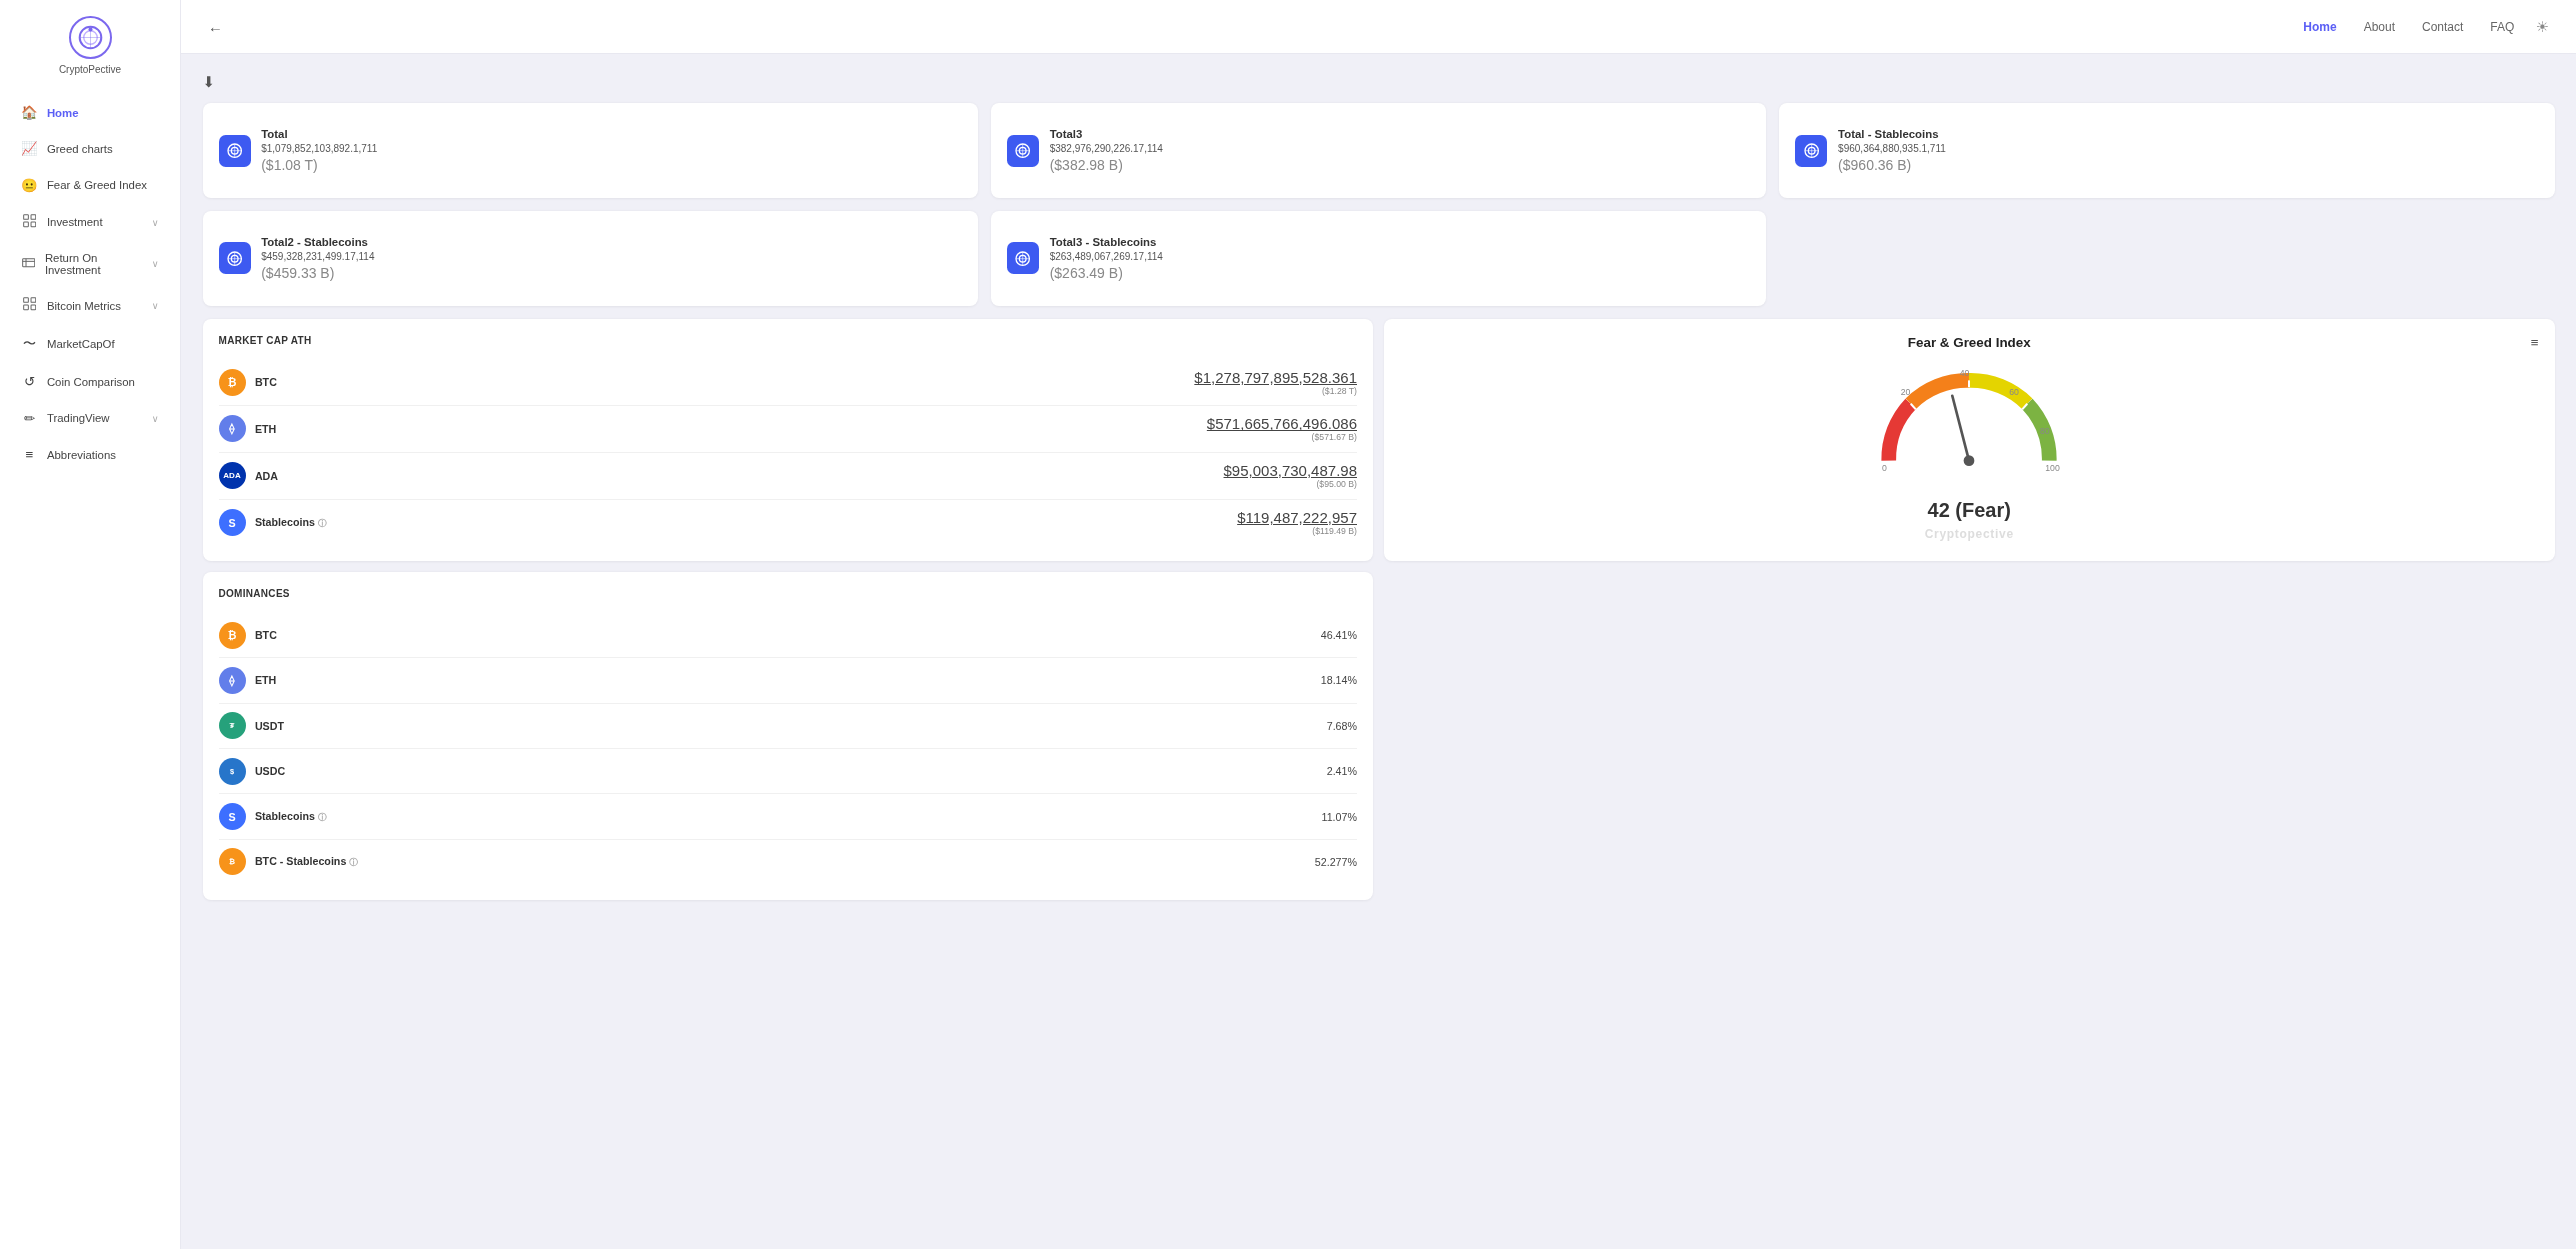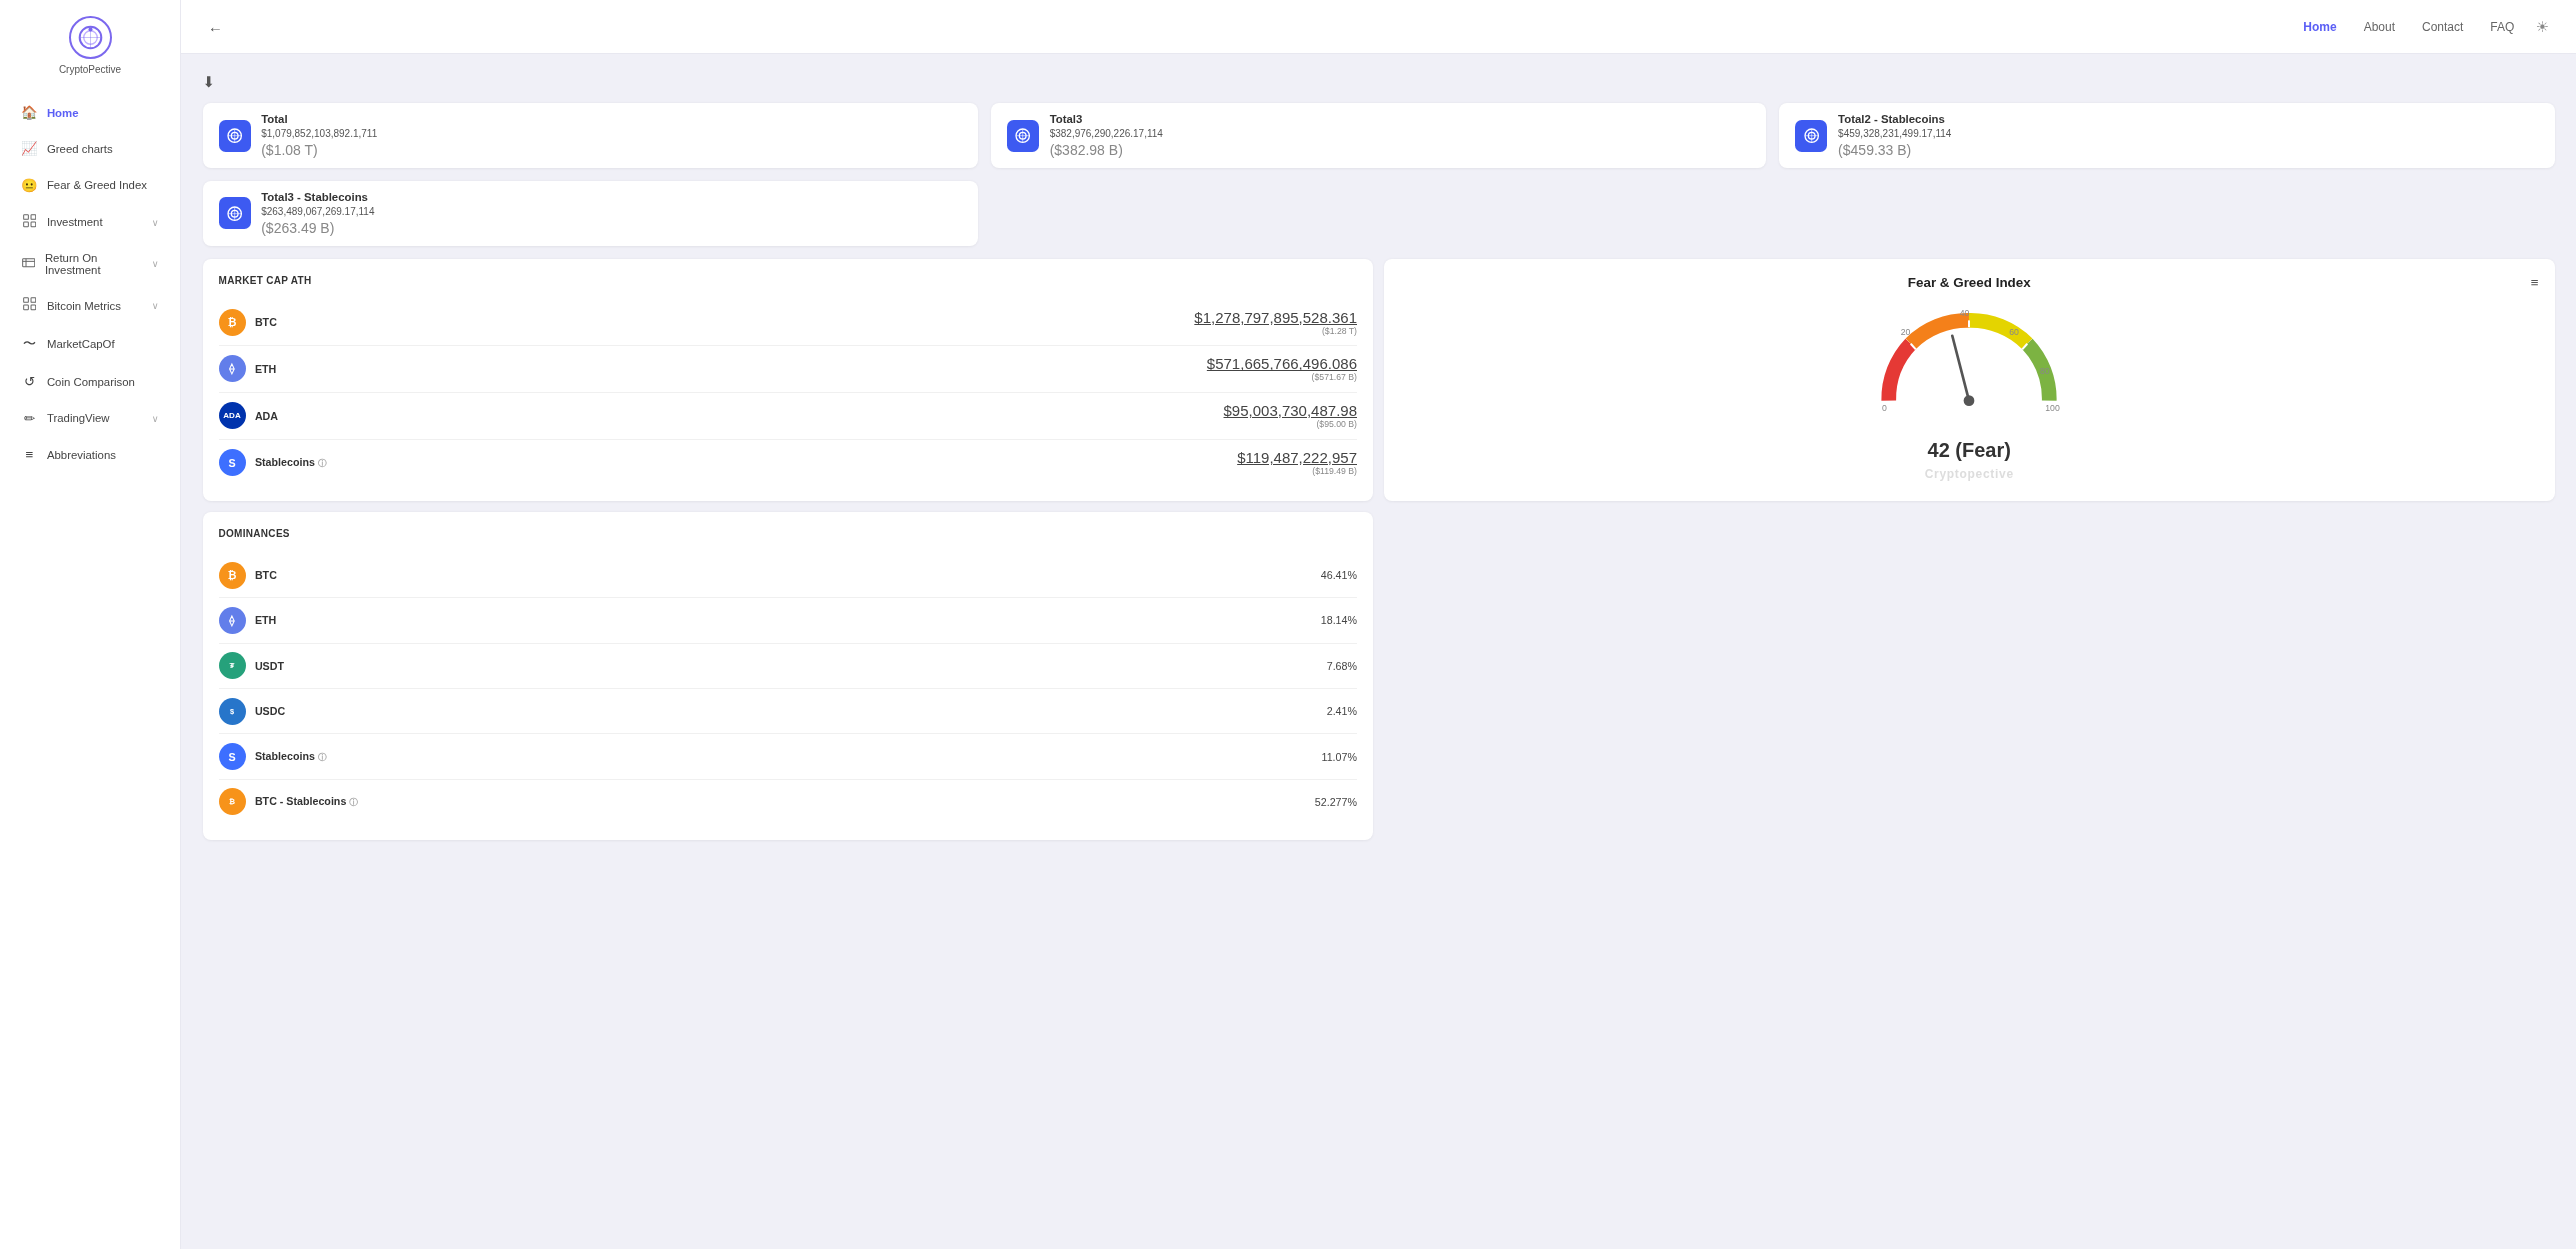--- a/index.html
+++ b/index.html
@@ -101,21 +101,21 @@
     
     .cards-top {
       display: grid;
       grid-template-columns: 1fr 1fr 1fr;
       gap: 13.4px;
       margin-bottom: 13.4px;
     }
     .stat-card {
       background: #fff;
       border-radius: 8px;
-      padding: 10px 16px;
+      padding: 25px 16px;
       display: flex;
       align-items: center;
       gap: 10.7px;
       box-shadow: 0 0.7px 2.7px rgba(0,0,0,0.06);
     }
     .stat-card-icon {
       width: 32px;
       height: 32px;
       background: #3d5af1;
       border-radius: 6.7px;
@@ -388,20 +388,35 @@
               <line x1="3" y1="13" x2="23" y2="13" stroke="white" stroke-width="1.5" opacity="0.6"></line>
             </svg>
         </div>
         <div class="stat-card-info">
           <span class="stat-card-title">Total3</span>
           <span class="stat-card-value">$382,976,290,226.17,114</span>
           <span class="stat-card-sub">($382.98 B)</span>
         </div>
       </div>
 
+      <div class="stat-card">
+        <div class="stat-card-icon">
+          <svg width="17.4" height="17.4" viewBox="0 0 26 26" fill="none">
+              <circle cx="13" cy="13" r="10" stroke="white" stroke-width="2"></circle>
+              <circle cx="13" cy="13" r="5" stroke="white" stroke-width="2"></circle>
+              <line x1="13" y1="3" x2="13" y2="23" stroke="white" stroke-width="1.5" opacity="0.6"></line>
+              <line x1="3" y1="13" x2="23" y2="13" stroke="white" stroke-width="1.5" opacity="0.6"></line>
+            </svg>
+        </div>
+        <div class="stat-card-info">
+          <span class="stat-card-title">Total - Stablecoins</span>
+          <span class="stat-card-value">$960,364,880,935.1,711</span>
+          <span class="stat-card-sub">($960.36 B)</span>
+        </div>
+      </div>
 
       <div class="stat-card">
         <div class="stat-card-icon">
           <svg width="17.4" height="17.4" viewBox="0 0 26 26" fill="none">
               <circle cx="13" cy="13" r="10" stroke="white" stroke-width="2"></circle>
               <circle cx="13" cy="13" r="5" stroke="white" stroke-width="2"></circle>
               <line x1="13" y1="3" x2="13" y2="23" stroke="white" stroke-width="1.5" opacity="0.6"></line>
               <line x1="3" y1="13" x2="23" y2="13" stroke="white" stroke-width="1.5" opacity="0.6"></line>
             </svg>
         </div>

